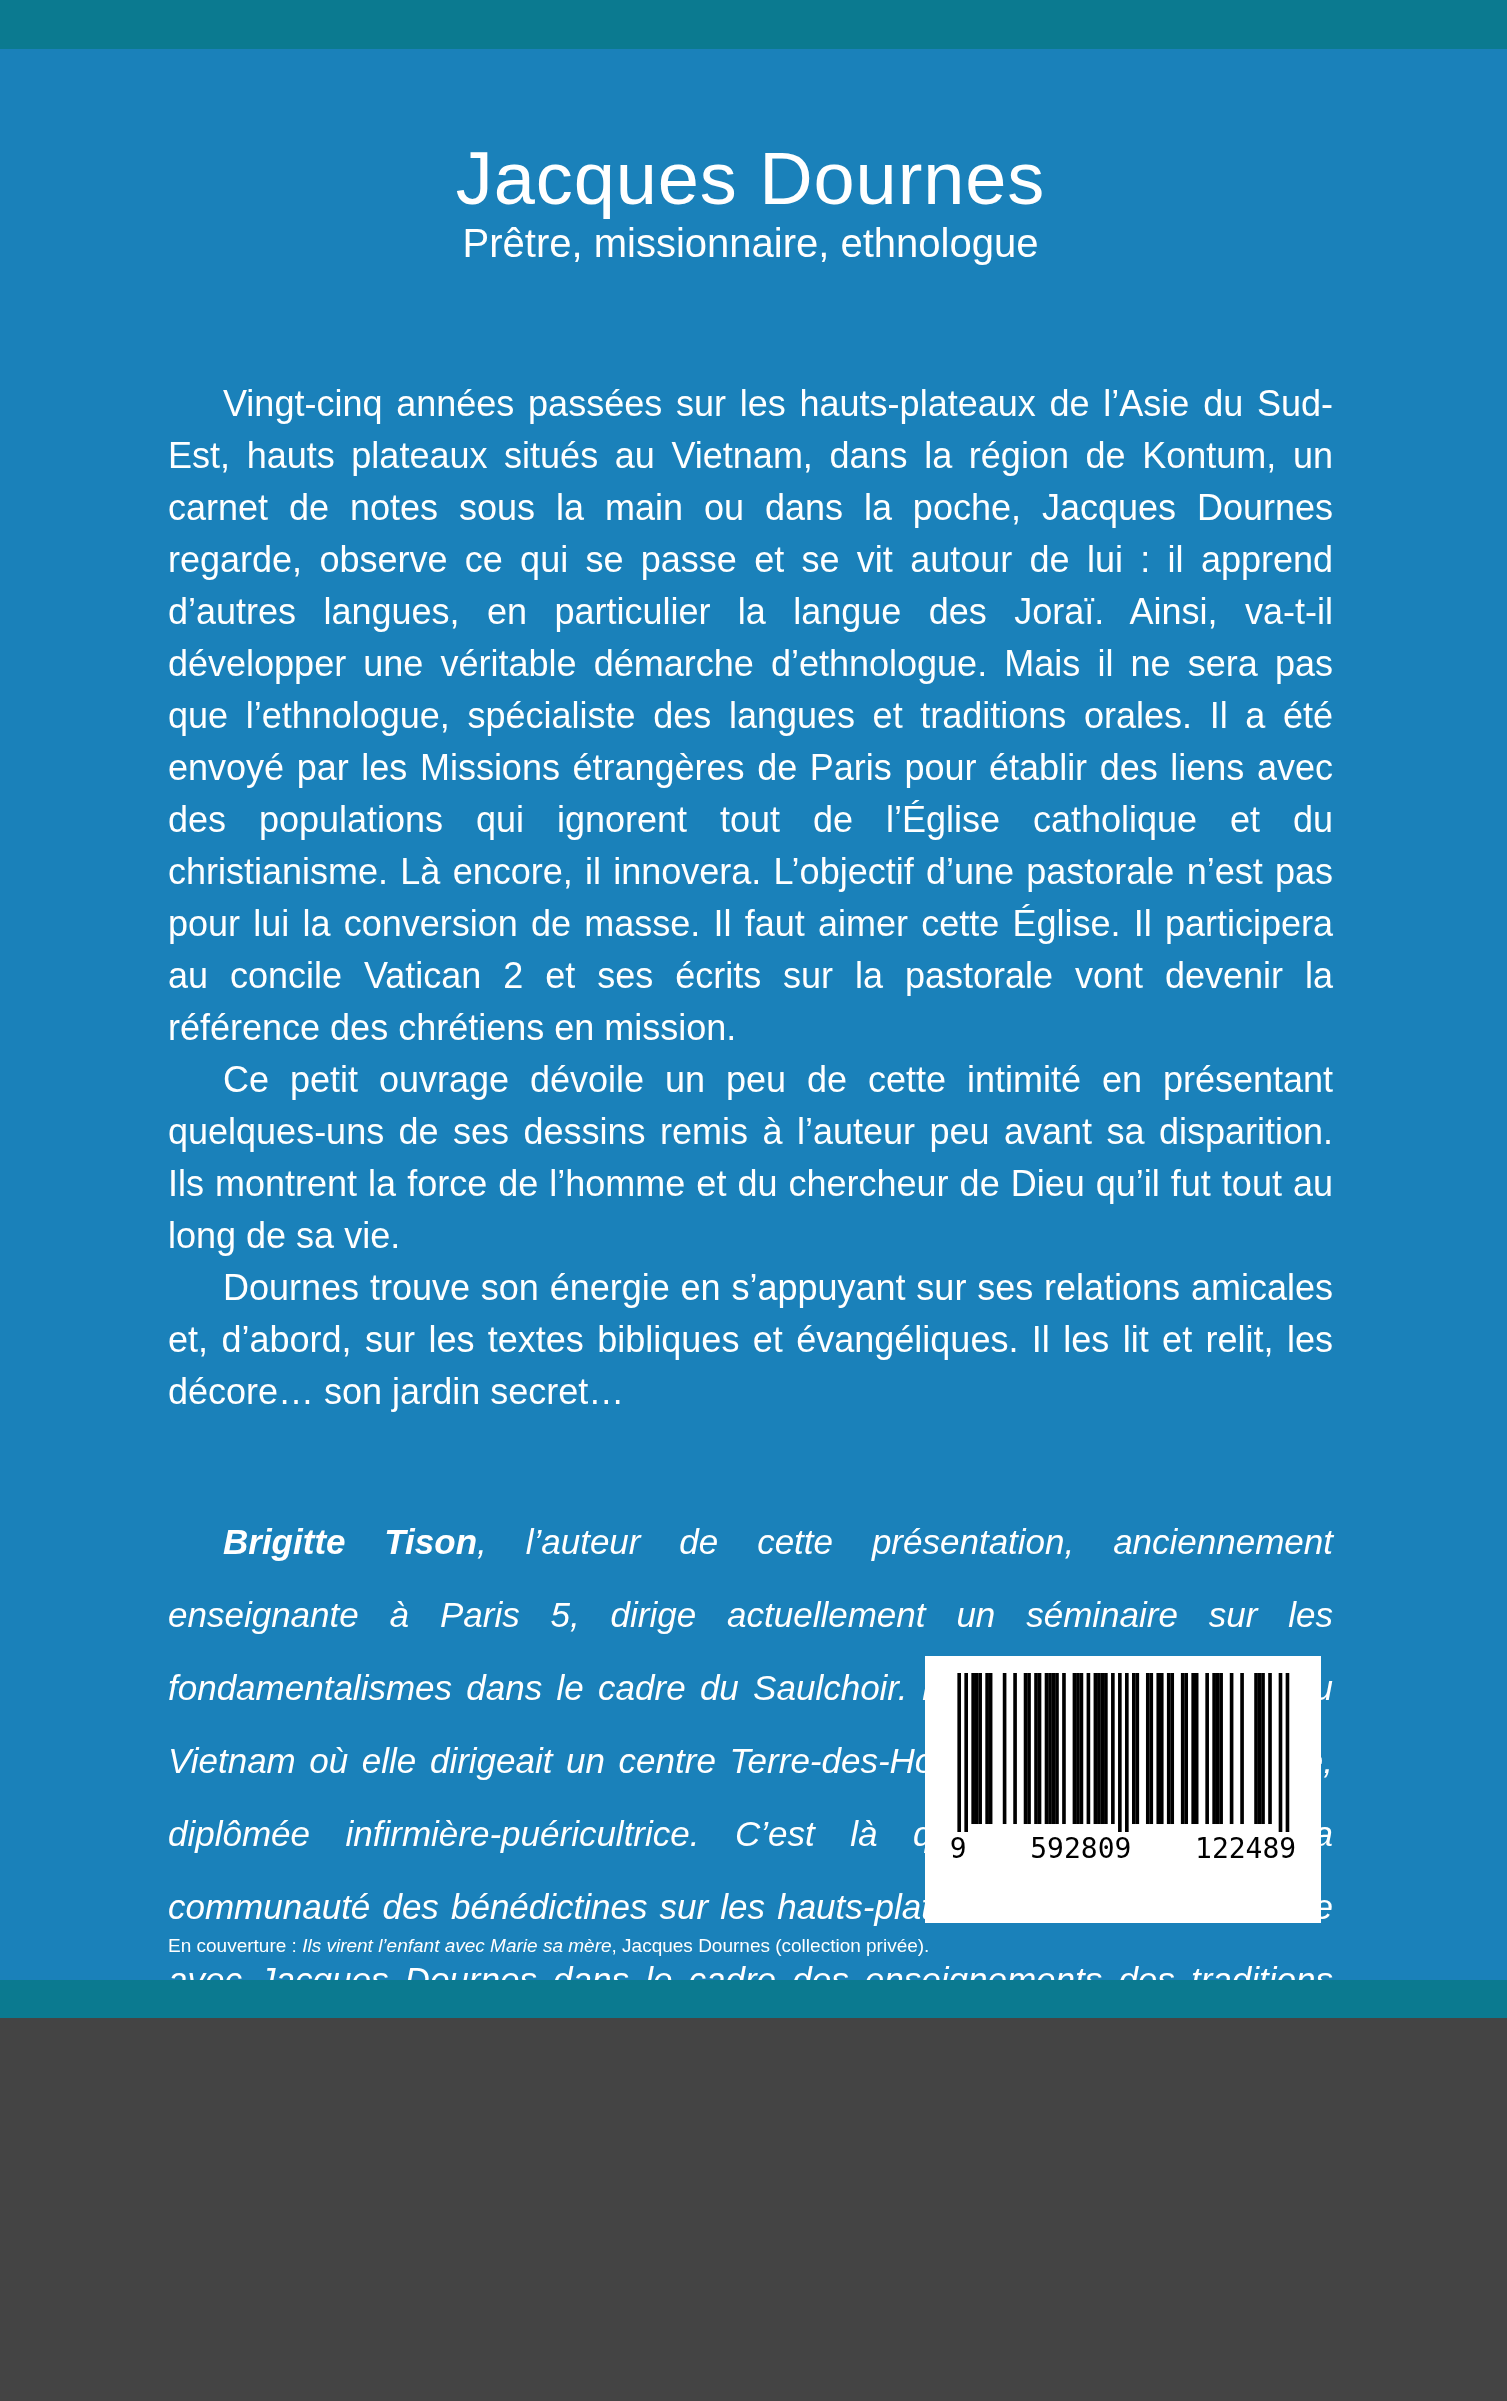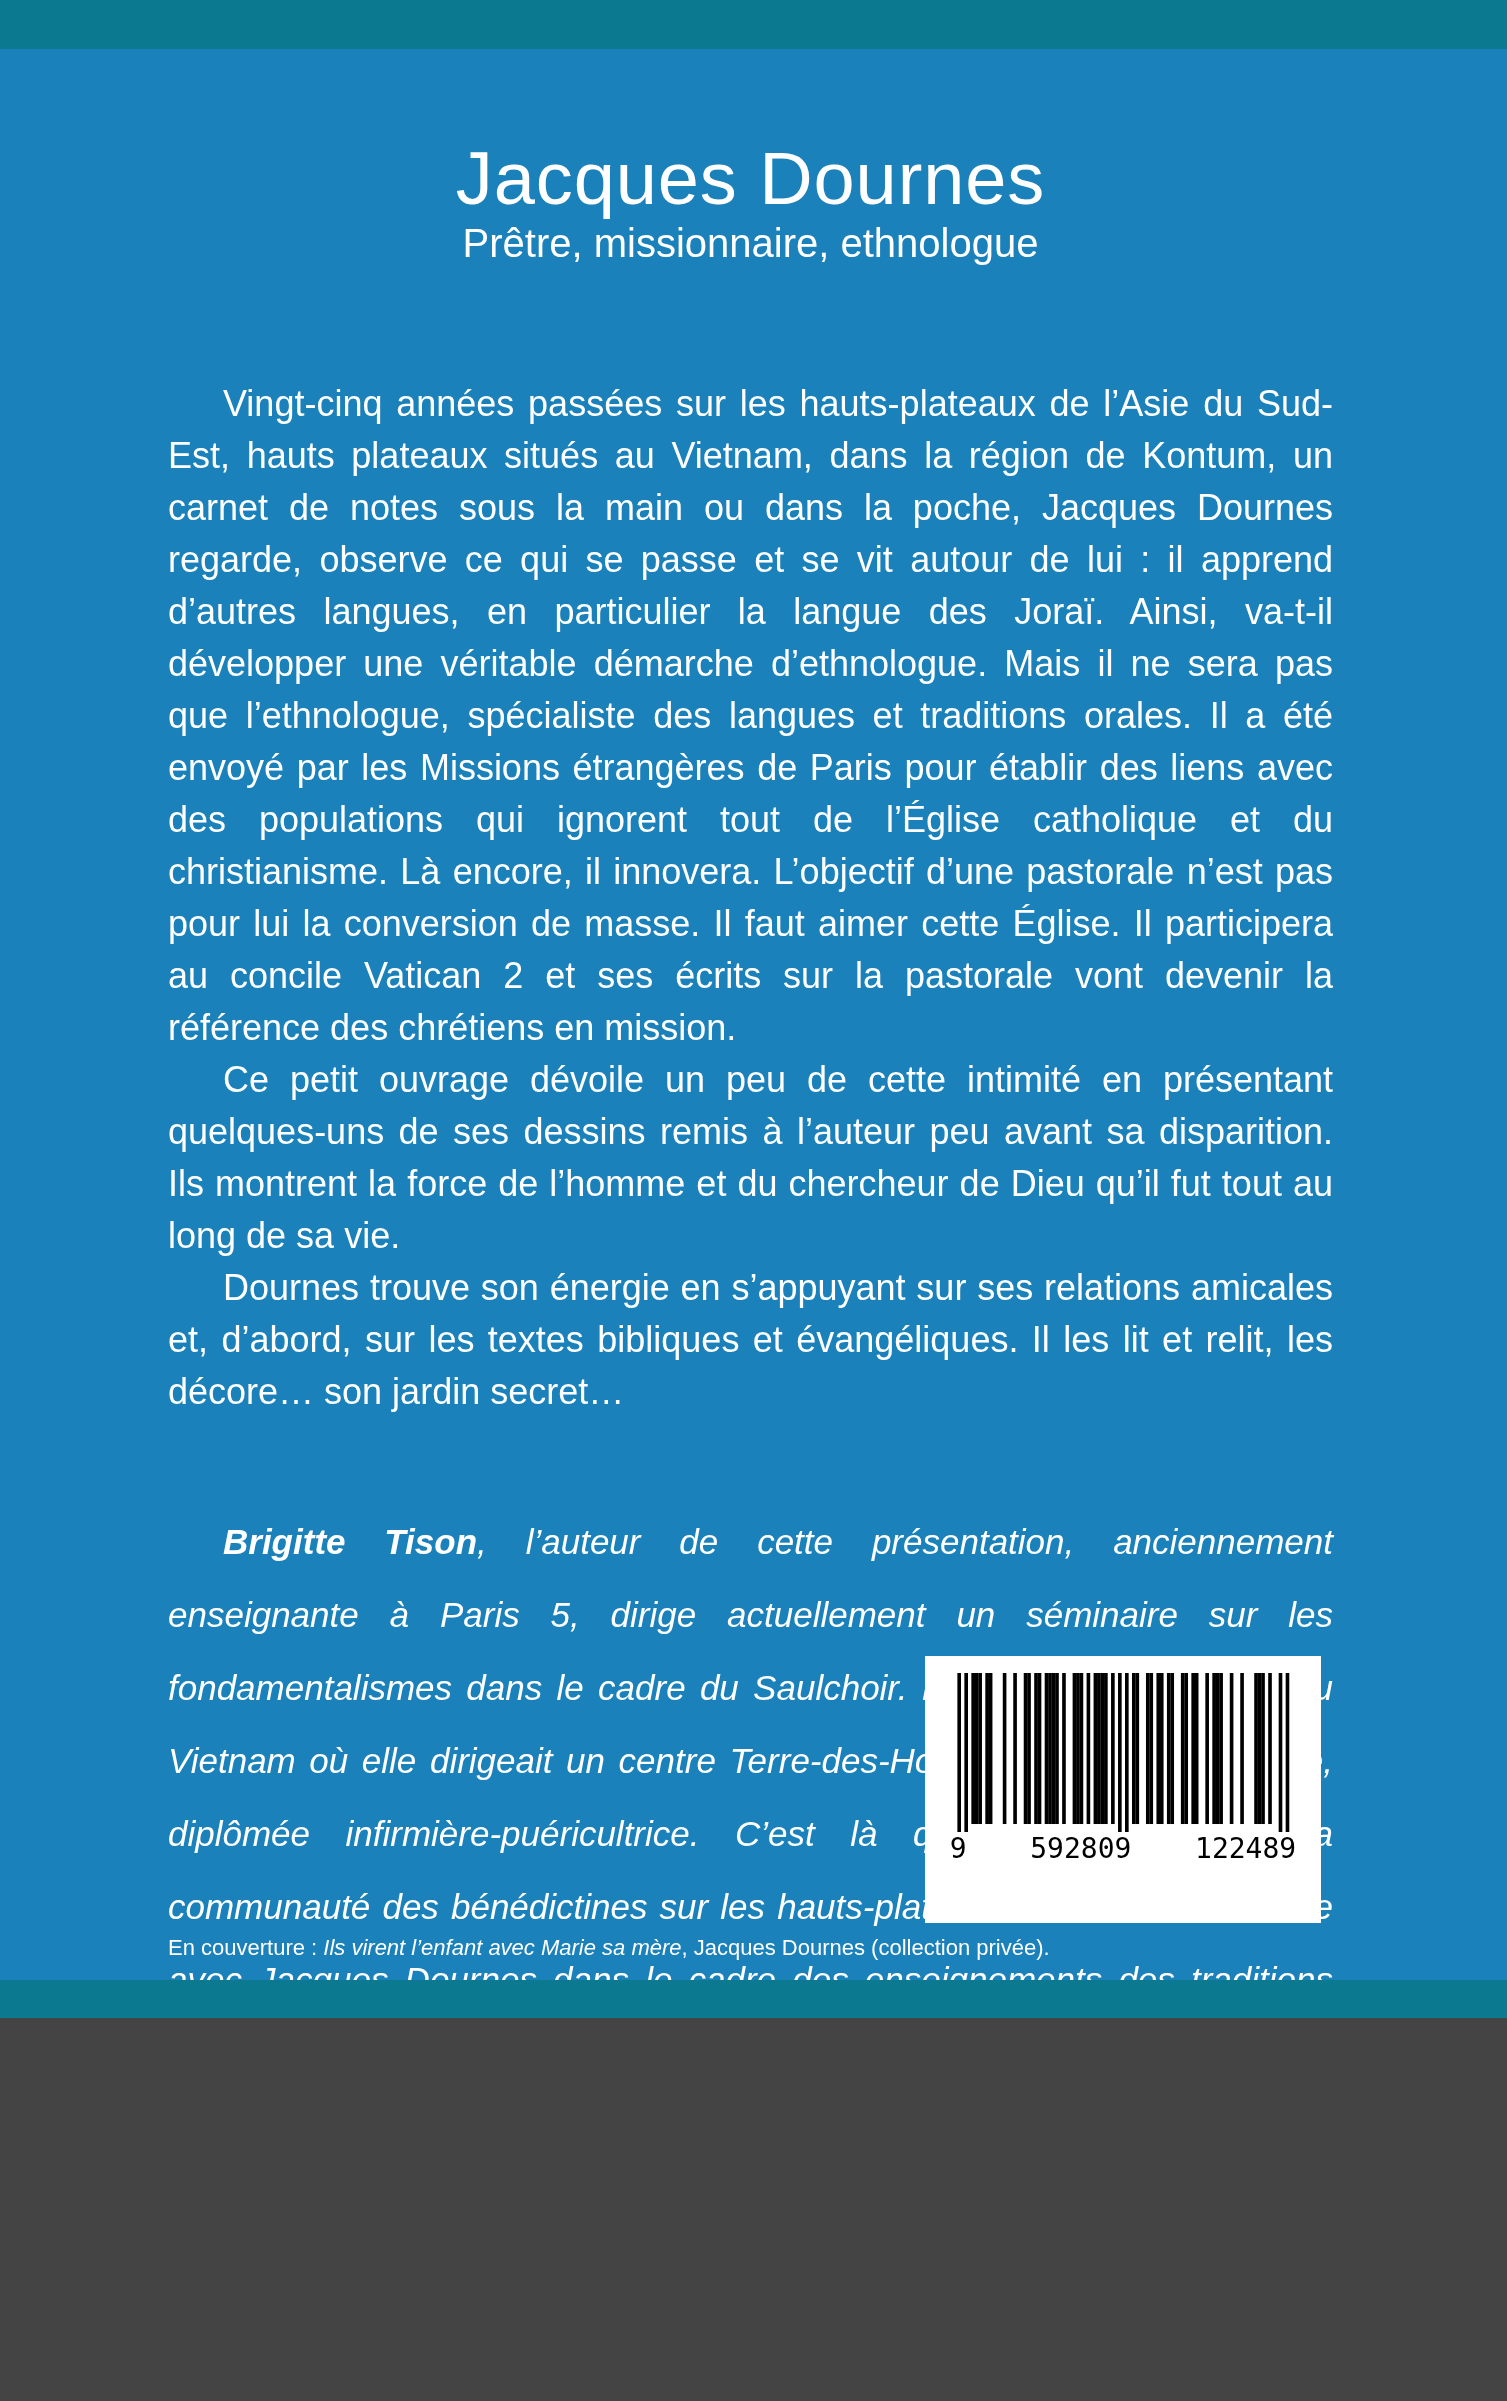--- a/index.html
+++ b/index.html
@@ -53,21 +53,21 @@
     text-align: justify;
     text-indent: 55px;
   }
   .bio .bio-author { font-weight: bold; }
 
   .cover-note {
     position: absolute;
     left: 168px;
     right: 175px;
     top: 1935px;
-    font-size: 22px;
+    font-size: 19px;
   }
   .cover-note .work-title { font-style: italic; }
 
   .isbn {
     position: absolute;
     left: 168px;
     top: 2200px;
     font-size: 32px;
     letter-spacing: 0.5px;
   }

